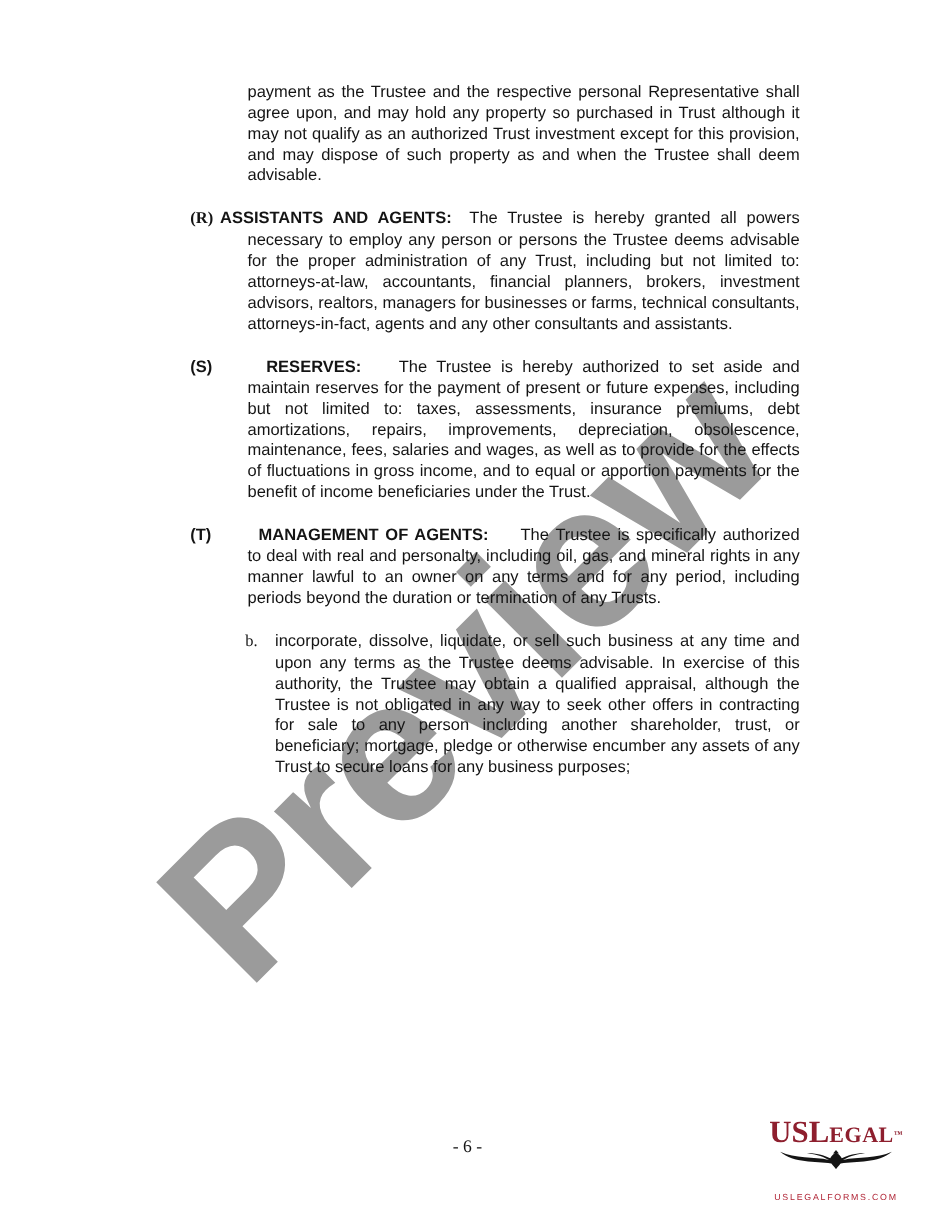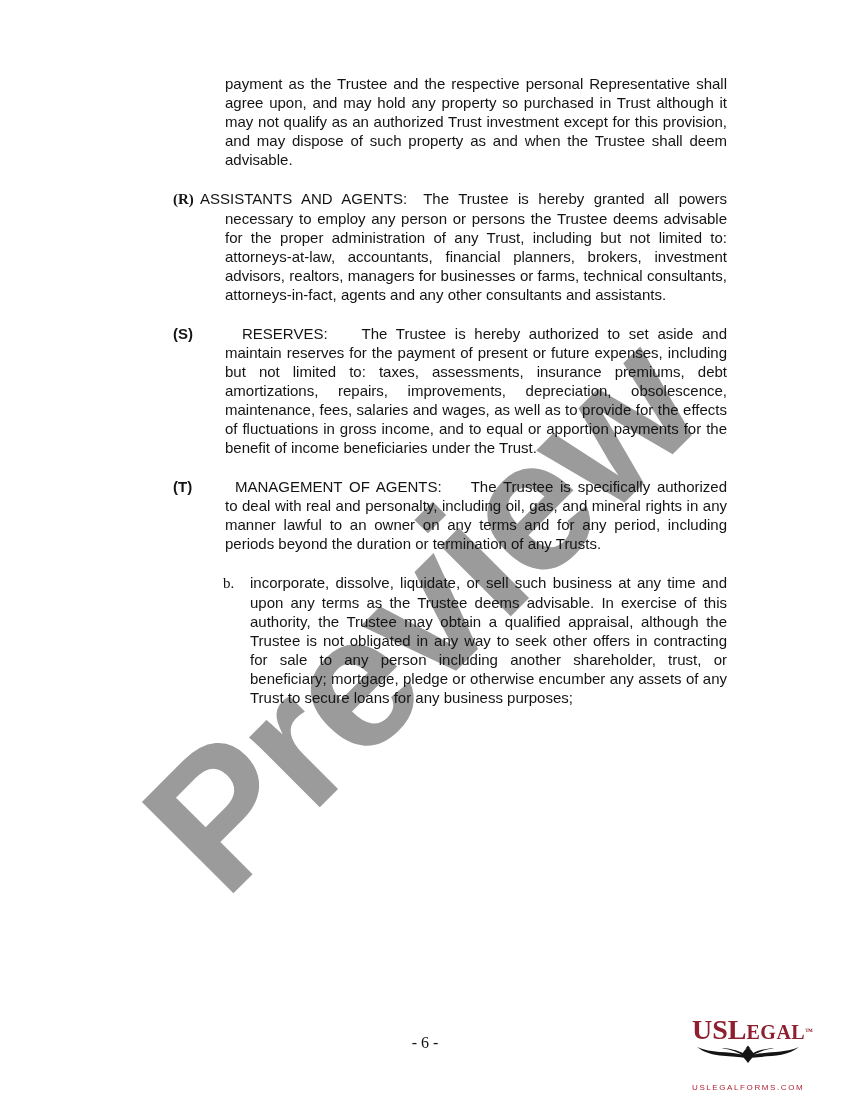--- a/index.html
+++ b/index.html
@@ -34,21 +34,21 @@
     margin:0 0 20px 0;
   }
   .continuation { margin-left:225px; width:502px; }
   .section-para {
     margin-left:173px; width:554px;
     padding-left:52px; text-indent:-52px;
     box-sizing:border-box;
   }
   .label { display:inline-block; text-indent:0; font-weight:bold; }
   .serif { font-family:"Liberation Serif", serif; }
-  .heading { font-weight:normal;margin-top:37px; }
+  .heading { font-weight:bold;margin-top:37px; }
   .s-r .label { width:27px; }  .s-r .heading { margin-right:16px; }
   .s-s .label { width:69px; }  .s-s .heading { margin-right:34px; }
   .s-t .label { width:62px; }  .s-t .heading { margin-right:29px; }
   .s-u .label { width:49px; }  .s-u .heading { margin-right:17px; }
   .list-para {
     margin-left:223px; width:504px;
     padding-left:27px; text-indent:-27px;
     box-sizing:border-box;
   }
   .marker {
@@ -58,21 +58,21 @@
   
   .page-number {
     position:absolute; left:0; right:0; top:1034px;
     text-align:center;
     font-family:"Liberation Serif", serif;
     font-size:16px;
     z-index:1;
   }
   .logo {
     position:absolute; right:22px; top:1016px;
-    width:136px; text-align:left; z-index:1;
+    width:136px; text-align:center; z-index:1;
   }
   .logo-text {
     font-family:"Liberation Serif", serif;
     font-weight:bold;
     color:#8e1f2e;
     white-space:nowrap;
     line-height:28px;
   }
   .logo-us, .logo-l { font-size:28px; }
   .logo-egal { font-size:20px; letter-spacing:0.5px; }

